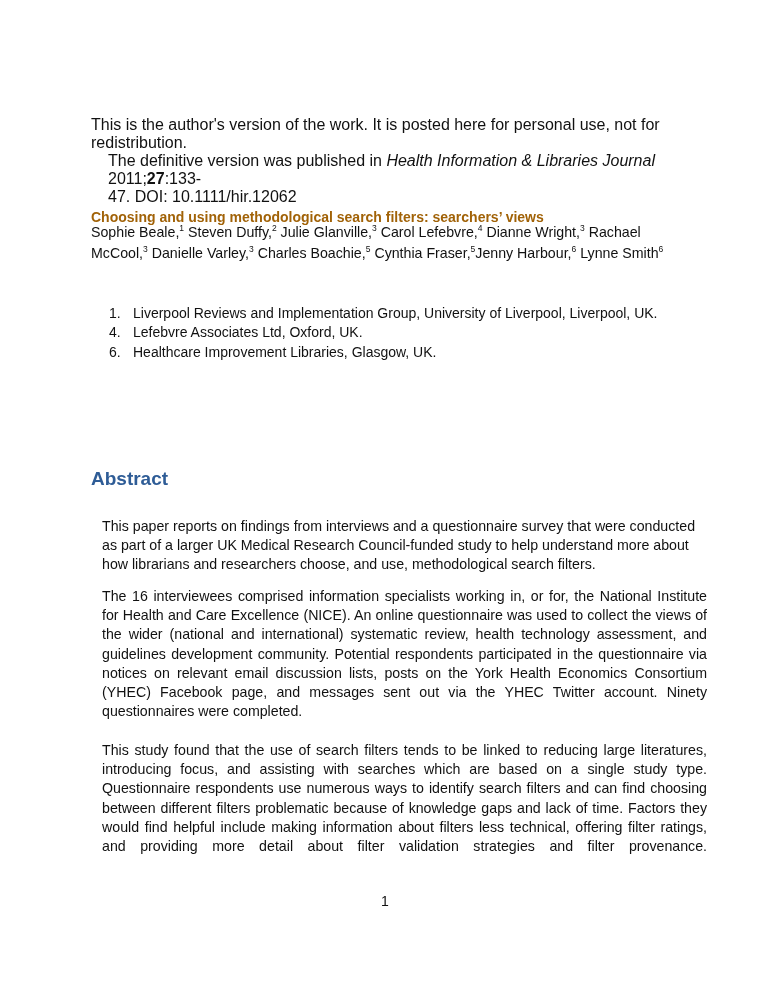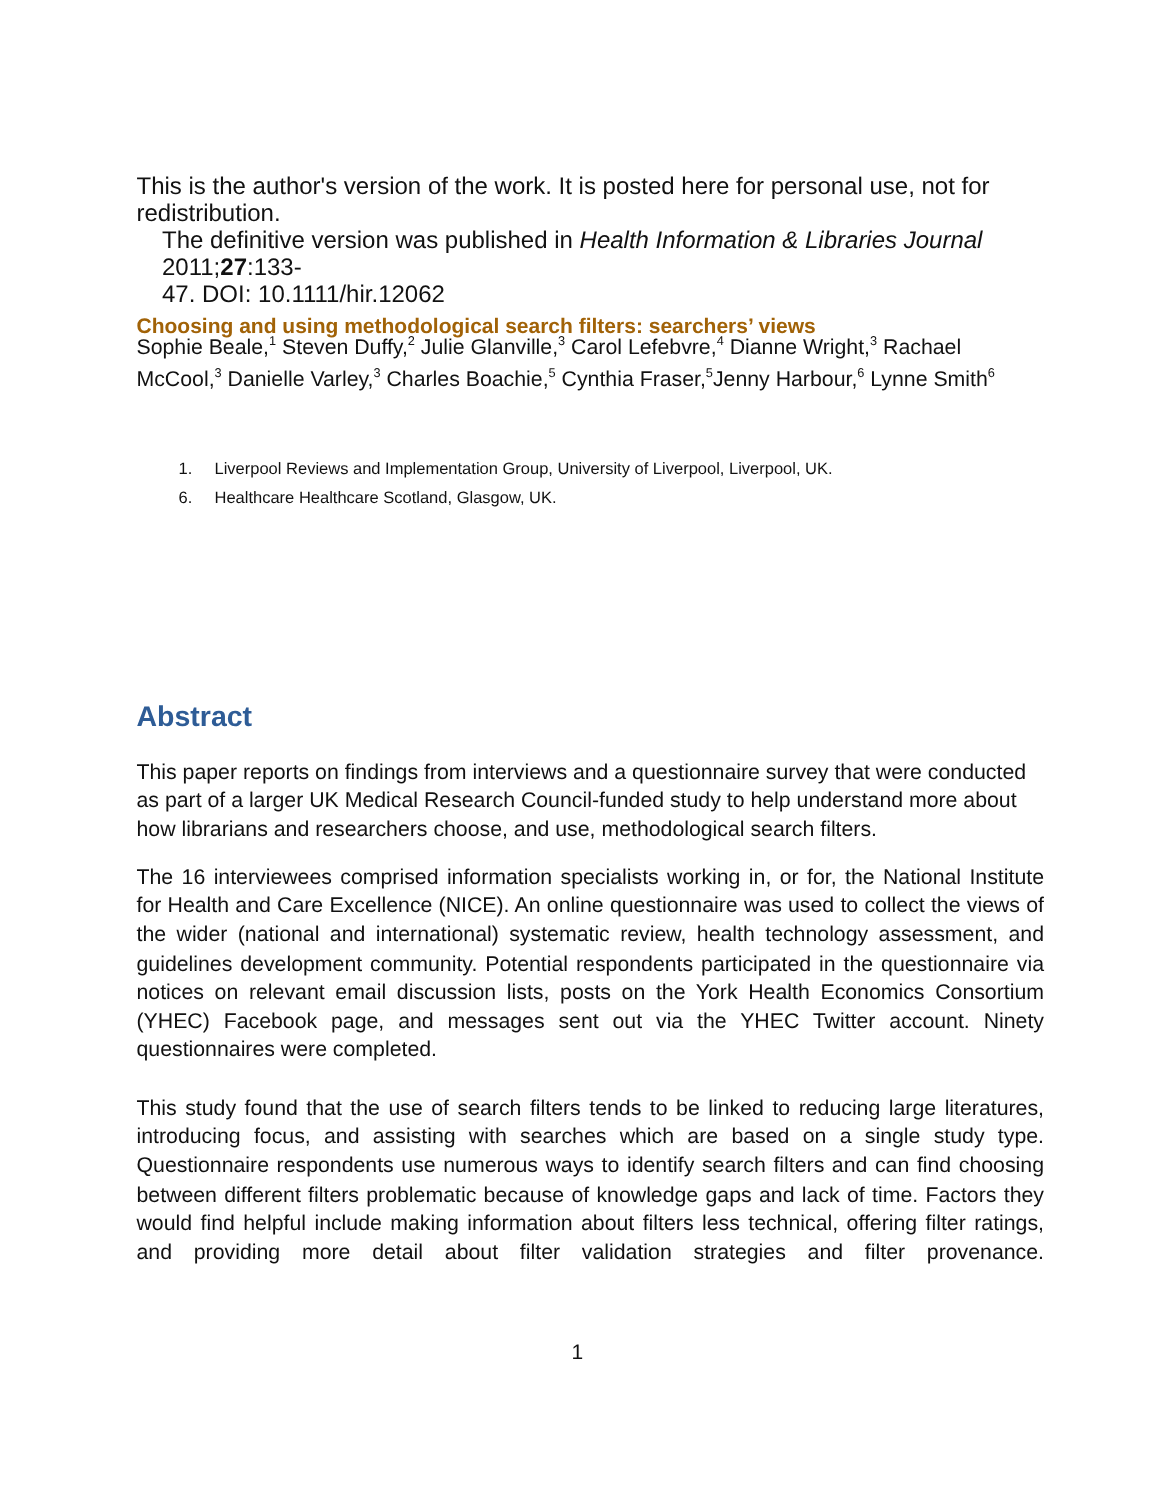--- a/index.html
+++ b/index.html
@@ -9,28 +9,28 @@
     }
     .page { position: absolute; left: 91px; top: 0; width: 605px; }
     .notice { position: absolute; top: 92px; left: 0; width: 600px; font-size: 16px; line-height: 18px; margin-top: 24px; }
     .notice .l2 { padding-left: 17px; display: block; }
     .title {
       position: absolute; top: 169px; left: 0; width: 620px;
       font-size: 14px; font-weight: bold; color: #a16207; white-space: nowrap; margin-top: 40px;
     }
     .authors { position: absolute; top: 222px; left: 0; width: 605px; font-size: 14.2px; line-height: 21px; }
     .authors sup { font-size: 8.5px; vertical-align: 6px; line-height: 0; }
-    .affils { position: absolute; top: 304px; left: 28px; font-size: 11px; margin: 0; padding: 0; list-style: none; }
+    .affils { position: absolute; top: 304px; left: 18px; font-size: 14px; margin: 0; padding: 0; list-style: none; }
     .affils li { height: 19.3px; line-height: 19.3px; white-space: nowrap; }
     .affils .num { display: inline-block; width: 24px; }
     .h-abstract {
       position: absolute; top: 468px; left: 0;
       font-size: 19px; font-weight: bold; color: #2e5c96;
     }
-    .para { position: absolute; left: 0; width: 605px; font-size: 14.2px; line-height: 19.2px; margin: 0; }
+    .para { position: absolute; left: 0; width: 605px; font-size: 14.2px; line-height: 19.2px; margin: 11px; }
     .justify { text-align: justify; text-align-last: justify; }
     .justify-normal { text-align: justify; }
     .p1 { top: 506px; }
     .p2 { top: 576px; }
     .p3 { top: 730px; }
     .pageno { position: absolute; top: 893px; left: 381px; font-size: 14px; }
     i { font-style: italic; }
     b { font-weight: bold; }
   </style>
 </head>
@@ -44,21 +44,22 @@
   </div>
 
   <div class="title">Choosing and using methodological search filters: searchers’ views</div>
 
   <div class="authors">
     <span><span>Sophie Beale,</span><sup>1</sup></span><span><span> Steven Duffy,</span><sup>2</sup></span><span><span> Julie Glanville,</span><sup>3</sup></span><span><span> Carol Lefebvre,</span><sup>4</sup></span><span><span> Dianne Wright,</span><sup>3</sup></span><span><span> Rachael McCool,</span><sup>3</sup></span><span><span> Danielle Varley,</span><sup>3</sup></span><span><span> Charles Boachie,</span><sup>5</sup></span><span><span> Cynthia Fraser,</span><sup>5</sup></span><span><span>Jenny Harbour,</span><sup>6</sup></span><span><span> Lynne Smith</span><sup>6</sup></span>
   </div>
 
   <ul class="affils">
     <li><span class="num">1.</span><span>Liverpool Reviews and Implementation Group, University of Liverpool, Liverpool, UK.</span></li>
-    <li><span class="num">6.</span><span>Healthcare Healthcare Scotland, Glasgow, UK.</span></li>
+    <li><span class="num">4.</span><span>Lefebvre Associates Ltd, Oxford, UK.</span></li>
+    <li><span class="num">6.</span><span>Healthcare Improvement Libraries, Glasgow, UK.</span></li>
   </ul>
 
   <div class="h-abstract">Abstract</div>
 
   <p class="para p1">This paper reports on findings from interviews and a questionnaire survey that were conducted as part of a larger UK Medical Research Council-funded study to help understand more about how librarians and researchers choose, and use, methodological search filters.</p>
   <p class="para p2 justify-normal">The 16 interviewees comprised information specialists working in, or for, the National Institute for Health and Care Excellence (NICE).  An online questionnaire was used to collect the views of the wider (national and international) systematic review, health technology assessment, and guidelines development community. Potential respondents participated in the questionnaire via notices on relevant email discussion lists, posts on the York Health Economics Consortium (YHEC) Facebook page, and messages sent out via the YHEC Twitter account. Ninety questionnaires were completed.</p>
   <p class="para p3 justify">This study found that the use of search filters tends to be linked to reducing large literatures, introducing focus, and assisting with searches which are based on a single study type. Questionnaire respondents use numerous ways to identify search filters and can find choosing between different filters problematic because of knowledge gaps and lack of time. Factors they would find helpful include making information about filters less technical, offering filter ratings, and providing more detail about filter validation strategies and filter provenance.</p>
 </div>
 
 <div class="pageno">1</div>

